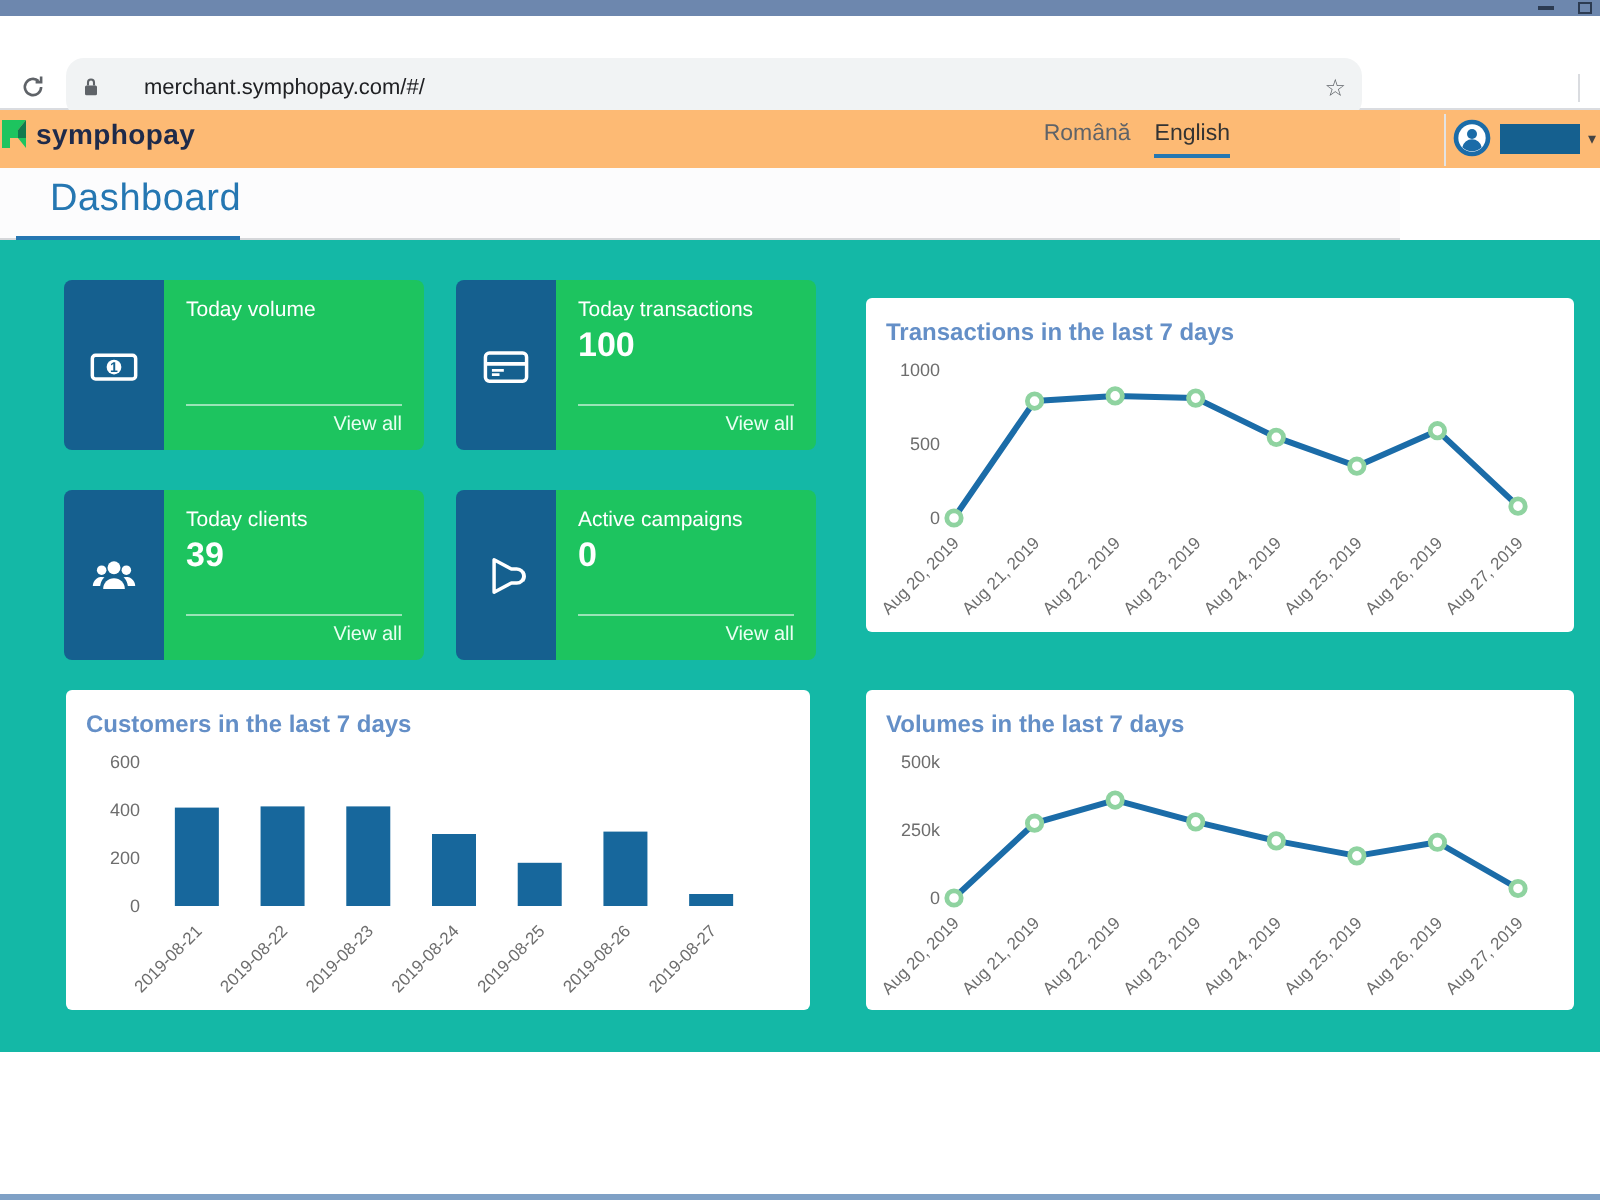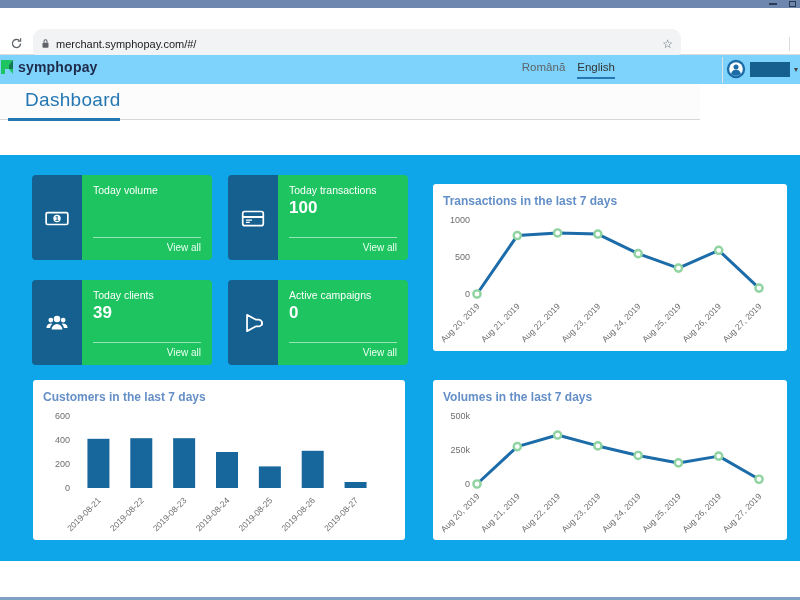--- a/index.html
+++ b/index.html
@@ -16,48 +16,48 @@
   .tab { position:absolute; left:-10px; top:6px; width:148px; height:19px; background:#fff;
          border-radius:8px 8px 0 0; display:flex; align-items:center; padding:0 6px 0 14px; }
   .tab-title { font-size:11px; color:#3c4043; white-space:nowrap; overflow:hidden; flex:1; }
   .tab-close { font-size:13px; color:#5f6368; margin-left:4px; line-height:1; cursor:default; }
   .newtab { position:absolute; left:148px; top:6px; font-size:15px; color:#5f6368; padding:1px 8px; }
 
   .navbar { position:absolute; left:0; top:33px; width:800px; height:22px; background:#fff;
             border-bottom:1px solid #dadce0; display:flex; align-items:center; }
   .nav-refresh { margin-left:10px; width:13px; height:13px; }
   .omnibox { margin-left:10px; width:648px; height:17px; background:#f1f3f4; border-radius:9px;
-             display:flex; align-items:center; padding:15px 8px; }
+             display:flex; align-items:center; padding:15px 8px;gap:16px; }
   .omni-lock { width:9px; height:11px; margin-right:6px; }
   .omni-url { font-size:11px; color:#202124; flex:1; }
   .omni-star { font-size:12px; color:#5f6368; line-height:1; }
   .nav-sep { position:absolute; right:10px; top:4px; width:1px; height:14px; background:#dadce0; }
 
   
-  .appheader { position:absolute; left:0; top:55px; width:800px; height:29px; background:#7dd3fc; }
+  .appheader { position:absolute; left:0; top:55px; width:800px; height:29px; background:#fdba74; }
   .logo { position:absolute; left:0; top:4px; display:flex; align-items:center; }
   .logo-glyph { width:14px; height:16px; margin-right:4px; }
   .logo-text { font-size:14px; font-weight:bold; color:#1e2a4a; letter-spacing:.2px; }
   .langs { position:absolute; right:185px; top:6px; display:flex; gap:12px; }
   .lang { font-size:11.5px; color:#5f6368; padding-bottom:4px; }
   .lang.active { color:#333; border-bottom:2.5px solid #2577b2; }
   .hdr-sep { position:absolute; right:77px; top:2px; width:1px; height:26px; background:#e3e3e3; }
   .userbox { position:absolute; right:2px; top:4px; display:flex; align-items:center; gap:4px; }
   .avatar { width:20px; height:20px; }
   .user-name { width:40px; height:15px; background:#15608f; }
   .user-caret { font-size:8px; color:#444; }
 
   
   .pageheader { position:absolute; left:0; top:84px; width:700px; height:36px; background:#fcfcfd;
                 border-bottom:1px solid #d5d7da; }
   .page-title { position:absolute; left:25px; top:5px; font-size:19px; color:#2577b2; letter-spacing:.3px; }
   .page-title-underline { position:absolute; left:8px; bottom:-2px; width:112px; height:3px; background:#2577b2; }
 
   
-  .content { position:absolute; left:0; top:120px; width:800px; height:406px; background:#0ea5e9;margin-top:35px; }
+  .content { position:absolute; left:0; top:120px; width:800px; height:406px; background:#14b8a6; }
 
   .statcard { position:absolute; width:180px; height:85px; border-radius:4px; overflow:hidden; display:flex; }
   .statcard .iconpane { width:50px; background:#15608f; display:flex; align-items:center; justify-content:center; flex:none; }
   .statcard .iconpane svg { width:26px; height:26px; }
   .statcard .body { flex:1; background:#1dc45f; padding:9px 11px 7px 11px; display:flex; flex-direction:column; color:#fff; }
   .stat-title { font-size:10.5px; }
   .stat-value { font-size:17px; font-weight:bold; margin-top:2px; }
   .stat-spacer { flex:1; }
   .stat-line { border-top:1px solid rgba(255,255,255,.55); }
   .stat-link { font-size:10px; text-align:right; margin-top:4px; color:#eafff2; }

